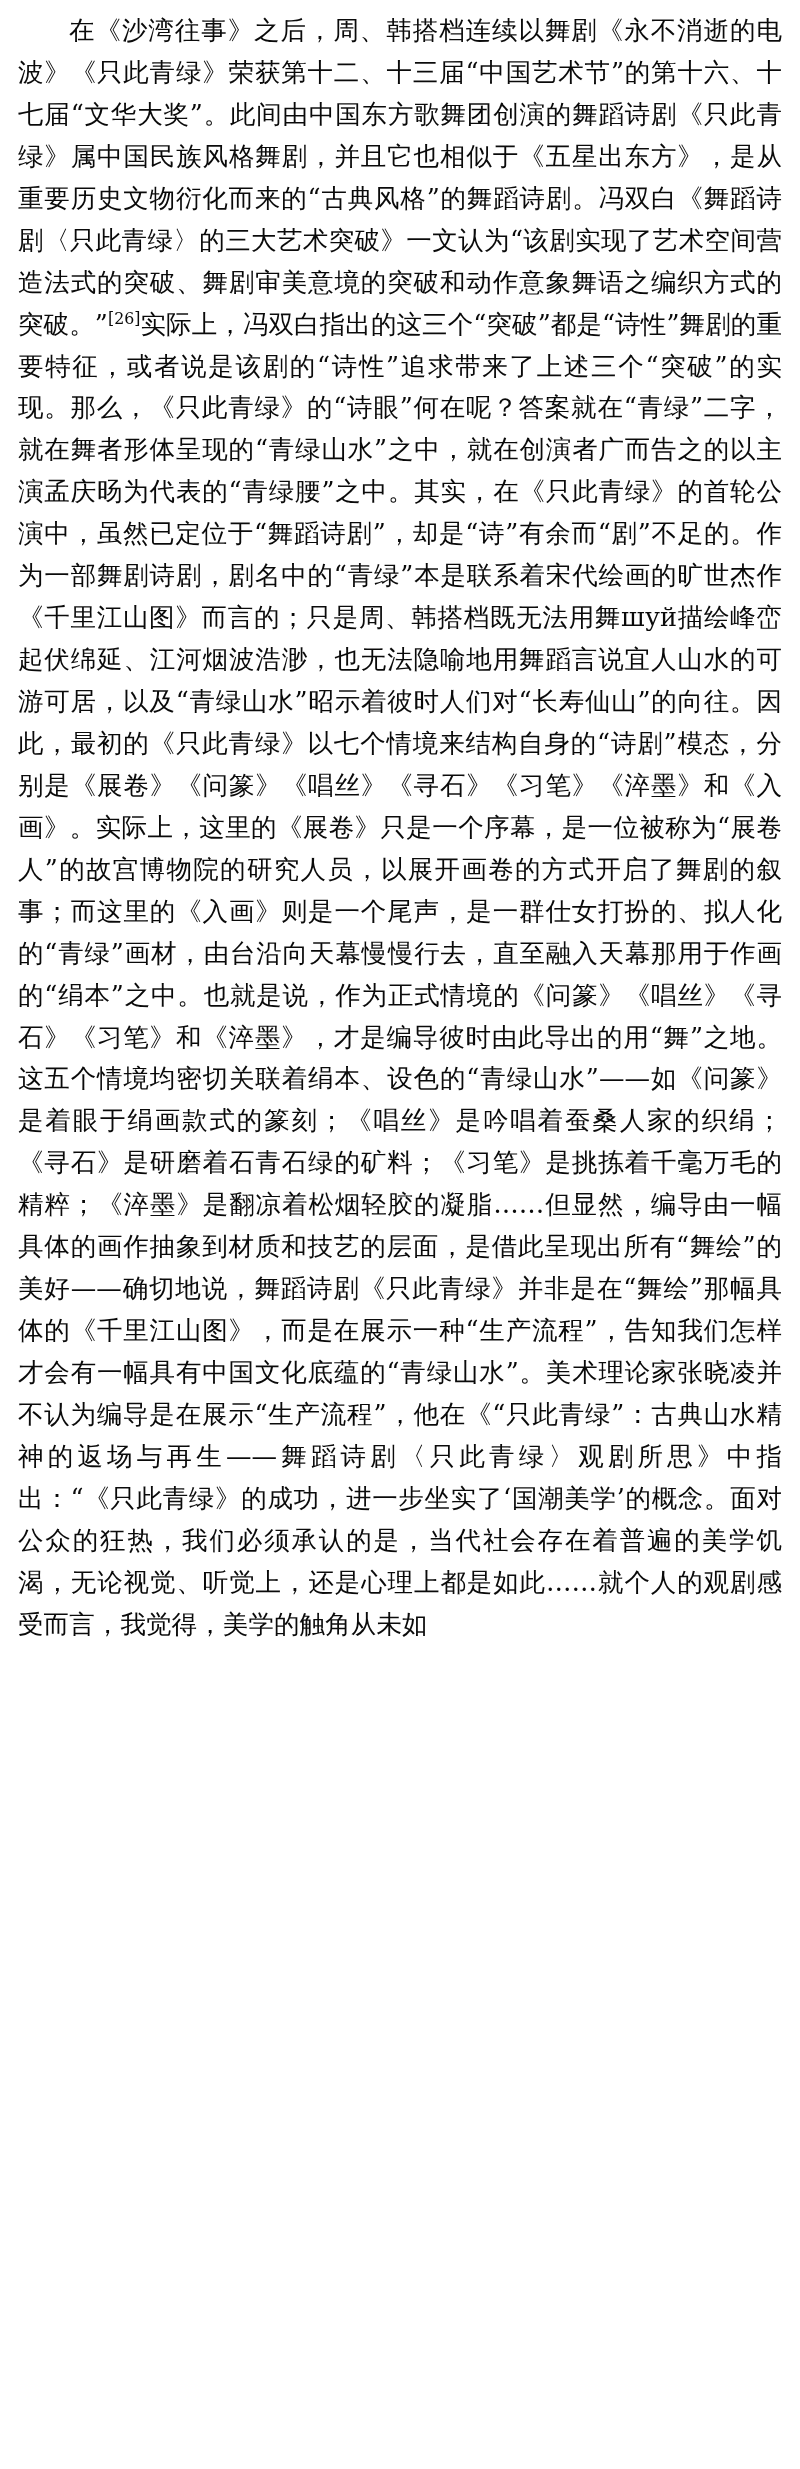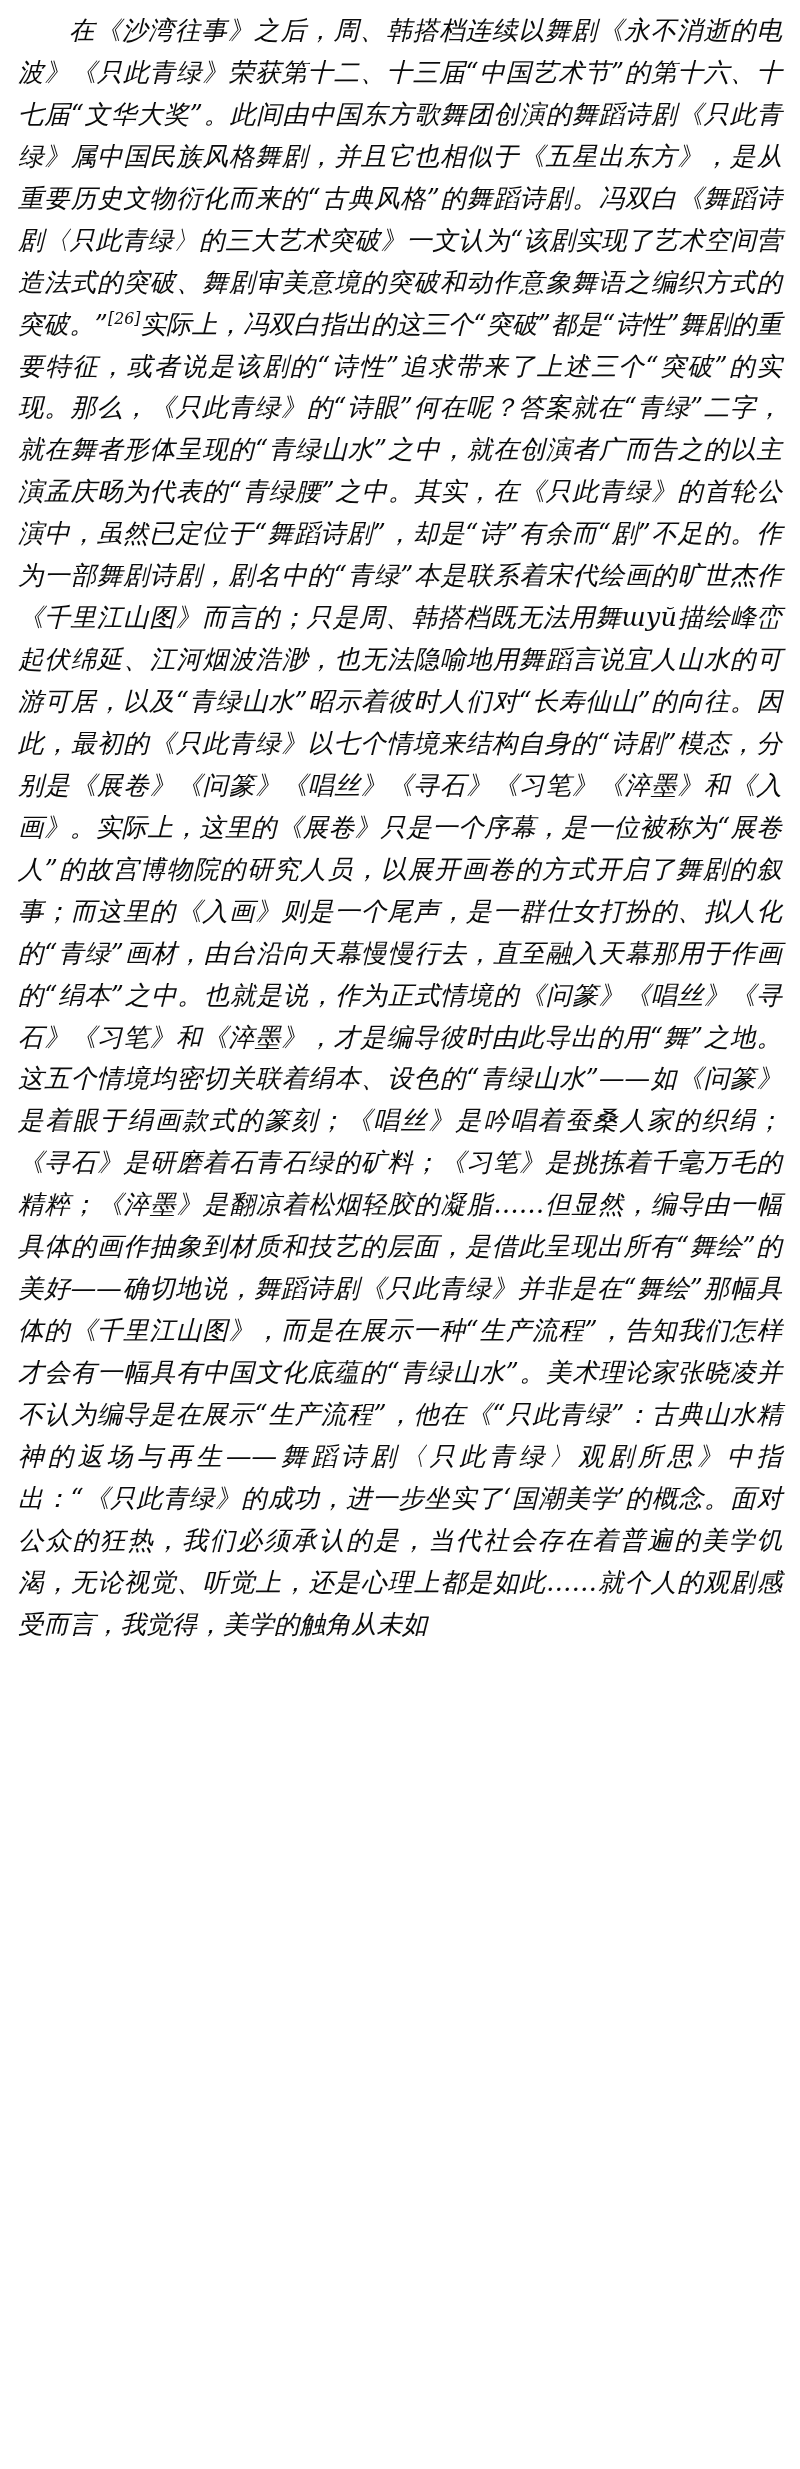--- a/index.html
+++ b/index.html
@@ -26,21 +26,20 @@
     text-justify: inter-character;
     letter-spacing: 0.1px;
   }
   .para {
     margin: 0;
     padding: 0;
     text-indent: 0;
   }
   .para.indent {
     text-indent: 2em;
-    font-style: italic;
   }
   sup.ref {
     font-size: 0.62em;
     vertical-align: super;
     line-height: 0;
     letter-spacing: 0;
   }
 </style>
 </head>
 <body>

